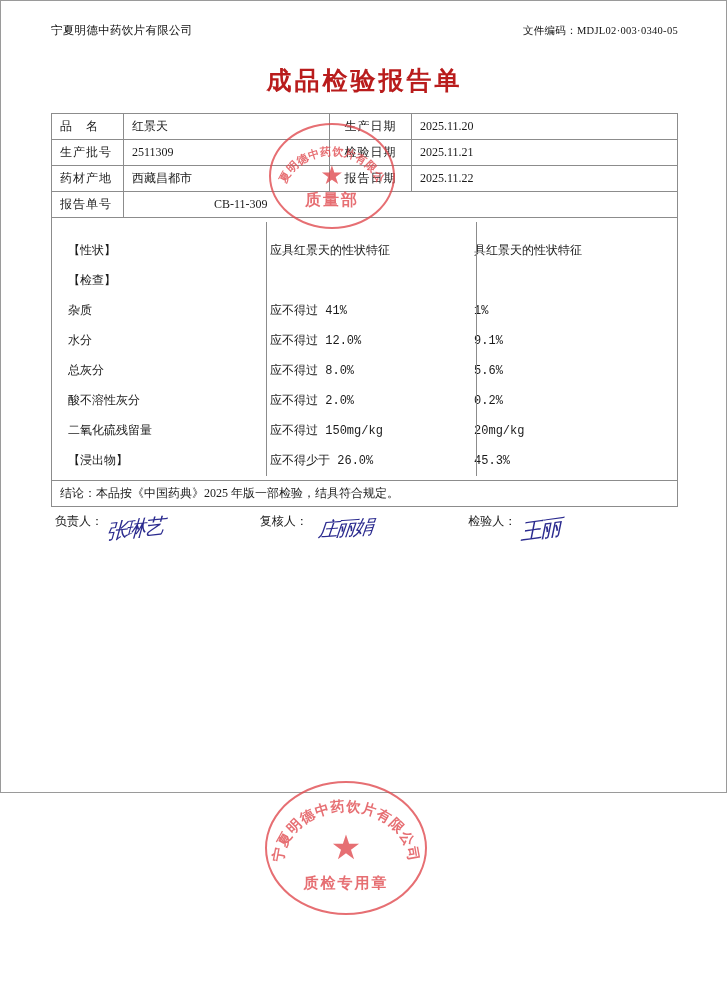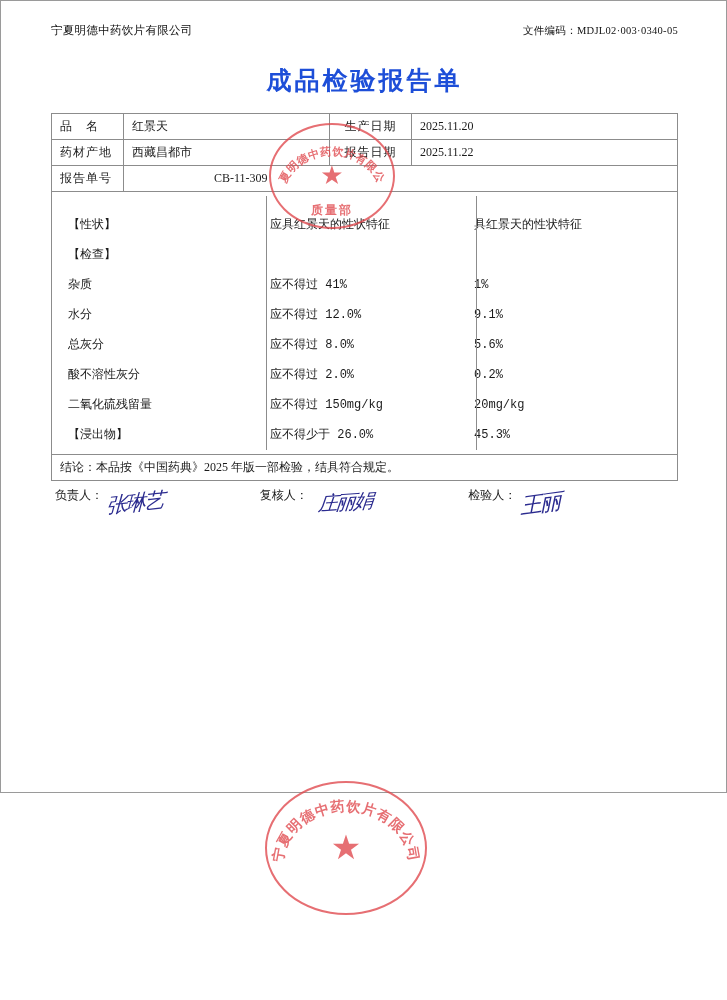--- a/index.html
+++ b/index.html
@@ -42,21 +42,21 @@
   .hdr .right {
     font-size: 10.5px;
   }
   .title {
     text-align: center;
     font-size: 25px;
     font-weight: bold;
     letter-spacing: 3px;
     margin-top: 26px;
     margin-bottom: 16px;
-    color: #1d4ed8;
+    color: #b91c1c;
   }
   table.doc {
     border-collapse: collapse;
     width: 627px;
     table-layout: fixed;
   }
   table.doc td {
     border: 1px solid #8c8c8c;
     font-size: 12px;
     padding: 4px 8px;
@@ -182,21 +182,21 @@
     text-align: center;
     font-weight: bold;
     font-family: "Liberation Serif", serif;
     letter-spacing: 2px;
   }
   #stamp-top {
     left: 268px; top: 122px;
     width: 122px; height: 102px;
   }
   #stamp-top .star { font-size: 26px; }
-  #stamp-top .sub { bottom: 8px; font-size: 12px; text-align: center; }
+  #stamp-top .sub { bottom: 16px; font-size: 16px; text-align: center; }
   #stamp-bottom {
     left: 264px; top: 780px;
     width: 158px; height: 130px;
   }
   #stamp-bottom .star { font-size: 34px; }
   #stamp-bottom .sub { bottom: 20px; font-size: 15px; }
 </style>
 </head>
 <body>
 
@@ -212,20 +212,26 @@
 
     <div class="title">成品检验报告单</div>
 
     <table class="doc">
       <tbody>
           <tr>
         <td class="lbl">品　名</td>
         <td class="val" style="width:206px">红景天</td>
         <td class="lbl2" style="width:82px">生产日期</td>
         <td class="val">2025.11.20</td>
+      </tr>
+      <tr>
+        <td class="lbl">生产批号</td>
+        <td class="val">2511309</td>
+        <td class="lbl2">检验日期</td>
+        <td class="val">2025.11.21</td>
       </tr>
       <tr>
         <td class="lbl">药材产地</td>
         <td class="val">西藏昌都市</td>
         <td class="lbl2">报告日期</td>
         <td class="val">2025.11.22</td>
       </tr>
       <tr>
         <td class="lbl">报告单号</td>
         <td class="val" colspan="3" style="padding-left:90px">CB-11-309</td>
@@ -321,14 +327,15 @@
   <div class="stamp" id="stamp-bottom">
     <div class="arc">
       <svg viewBox="0 0 158 130" preserveAspectRatio="none">
         <path id="arcBot" d="M 16,80 A 63,52 0 0 1 142,80" fill="none"></path>
         <text font-size="14" letter-spacing="1">
           <textPath href="#arcBot" startOffset="50%" text-anchor="middle" id="arcBotText">宁夏明德中药饮片有限公司</textPath>
         </text>
       </svg>
     </div>
     <div class="star">★</div>
+    <div class="sub">质检专用章</div>
   </div>
 </div>
 
 </body></html>

